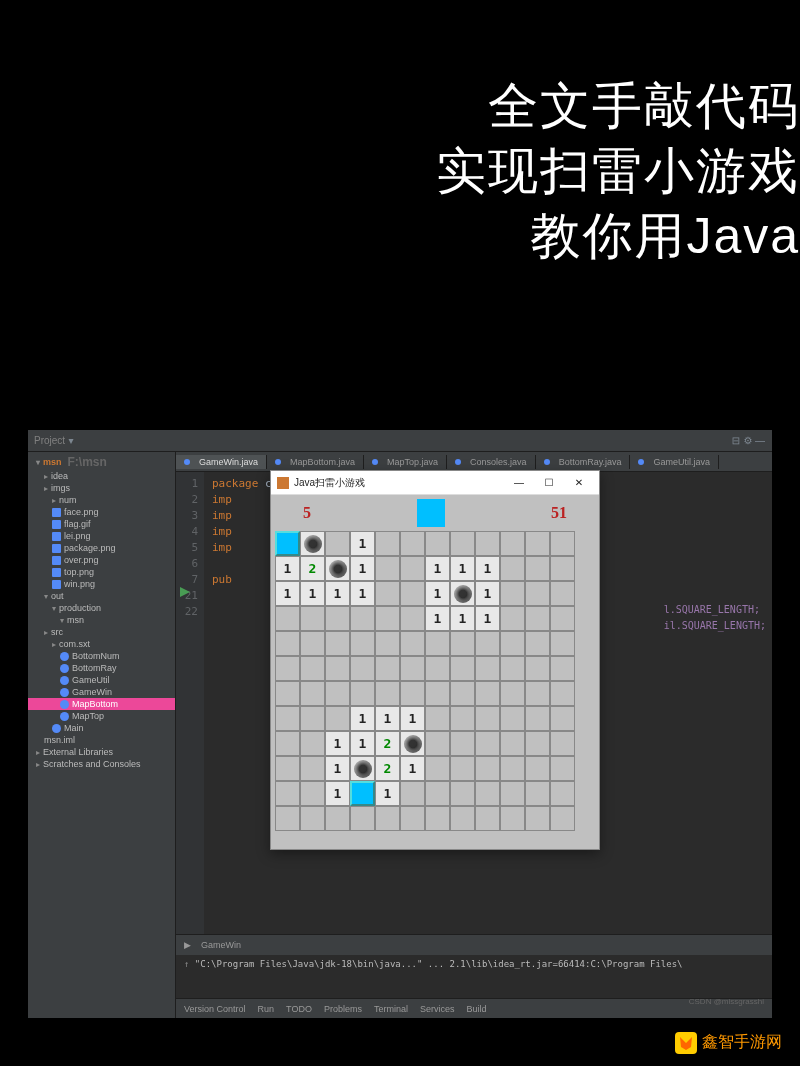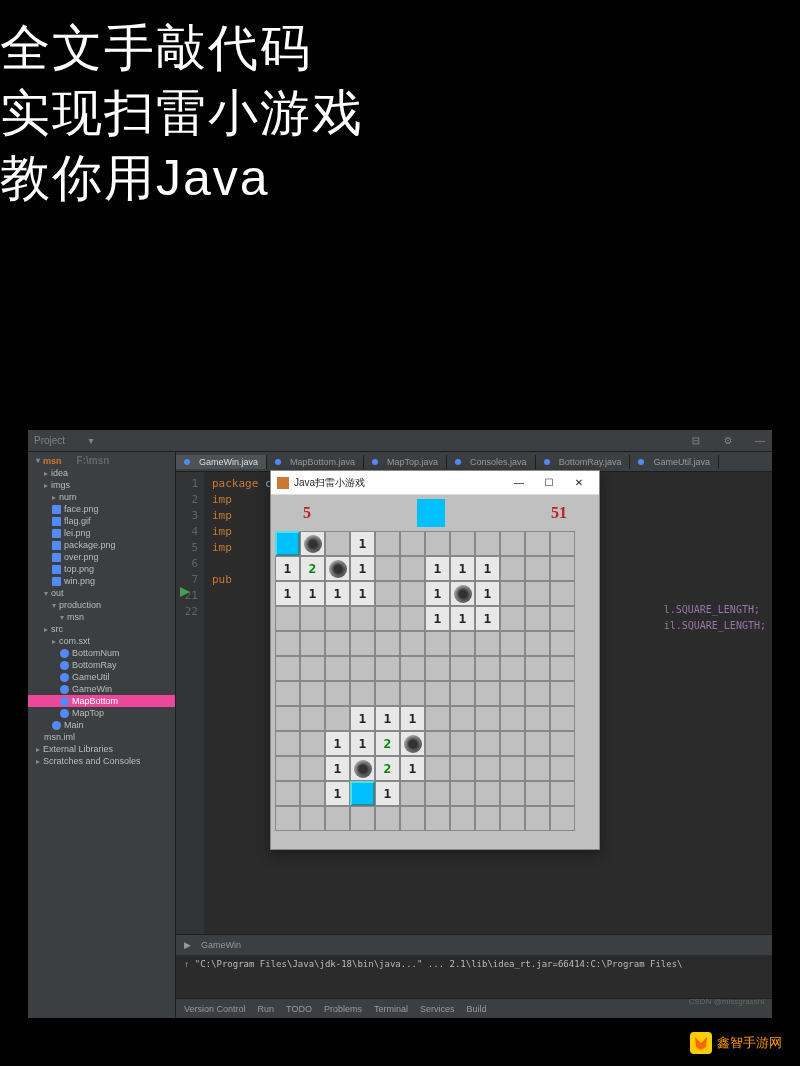--- a/index.html
+++ b/index.html
@@ -6,47 +6,48 @@
 body {
   width: 800px;
   height: 1066px;
   background: #000;
   font-family: sans-serif;
   overflow: hidden;
   position: relative;
 }
 .headline {
   color: #fff;
-  text-align: left;
+  text-align: right;
   font-size: 50px;
   font-weight: 400;
   line-height: 1.3;
-  padding-top: 16px;
+  padding-top: 26px;
   font-family: "Comic Sans MS", cursive, sans-serif;
   letter-spacing: 2px;
+  margin-top: 48px;
 }
 .ide-container {
   position: absolute;
   top: 430px;
   left: 28px;
   width: 744px;
   height: 588px;
   background: #2b2b2b;
   display: flex;
   flex-direction: column;
   font-size: 10px;
   color: #a9b7c6;
 }
 .ide-toolbar {
   height: 22px;
   background: #3c3f41;
   display: flex;
   align-items: center;
   padding: 0 6px;
-  gap: 20px;
+  gap: 0;
   border-bottom: 1px solid #1e1e1e;
 }
 .proj-label { color: #808080; font-size: 10px; }
 .tool-icon { width: 12px; height: 12px; opacity: 0.6; display: inline-flex; align-items: center; justify-content: center; }
 .ide-body { flex: 1; display: flex; overflow: hidden; }
 .sidebar {
   width: 148px;
   background: #3c3f41;
   border-right: 1px solid #1e1e1e;
   overflow: hidden;
@@ -234,24 +235,23 @@
   height: 18px;
   background: radial-gradient(circle, #333 30%, #999 60%, #fff 100%);
   border-radius: 50%;
   box-shadow: inset -2px -2px 4px rgba(0,0,0,0.5);
 }
 .watermark {
   position: absolute;
   bottom: 12px;
   right: 18px;
   display: flex;
-  align-items: center;
   gap: 5px;
   color: #f90;
-  font-size: 13px;
+  font-size: 16px;
 }
 .wm-icon {
   width: 22px;
   height: 22px;
   background: #ffcc00;
   border-radius: 4px;
   display: flex;
   align-items: center;
   justify-content: center;
 }
@@ -279,21 +279,21 @@
     <span style="flex:1"></span>
     <span class="tool-icon">⊟</span>
     <span class="tool-icon">⚙</span>
     <span class="tool-icon">—</span>
   </div>
   <div class="ide-body">
     <div class="sidebar">
       <div class="tree-item root">
         <span class="chev">▾</span>
           <span>msn</span>
-        <span style="color:#666;font-size:10px;margin-left:12px">F:\msn</span>
+        <span style="color:#666;font-size:12px;margin-left:3px">F:\msn</span>
       </div>
       <div id="tree-mount">
           <div class="tree-item indent-1">
             <span class="chev">▸</span>
             <span>idea</span>
           </div>
           <div class="tree-item indent-1">
             <span class="chev">▸</span>
             <span>imgs</span>
           </div>

